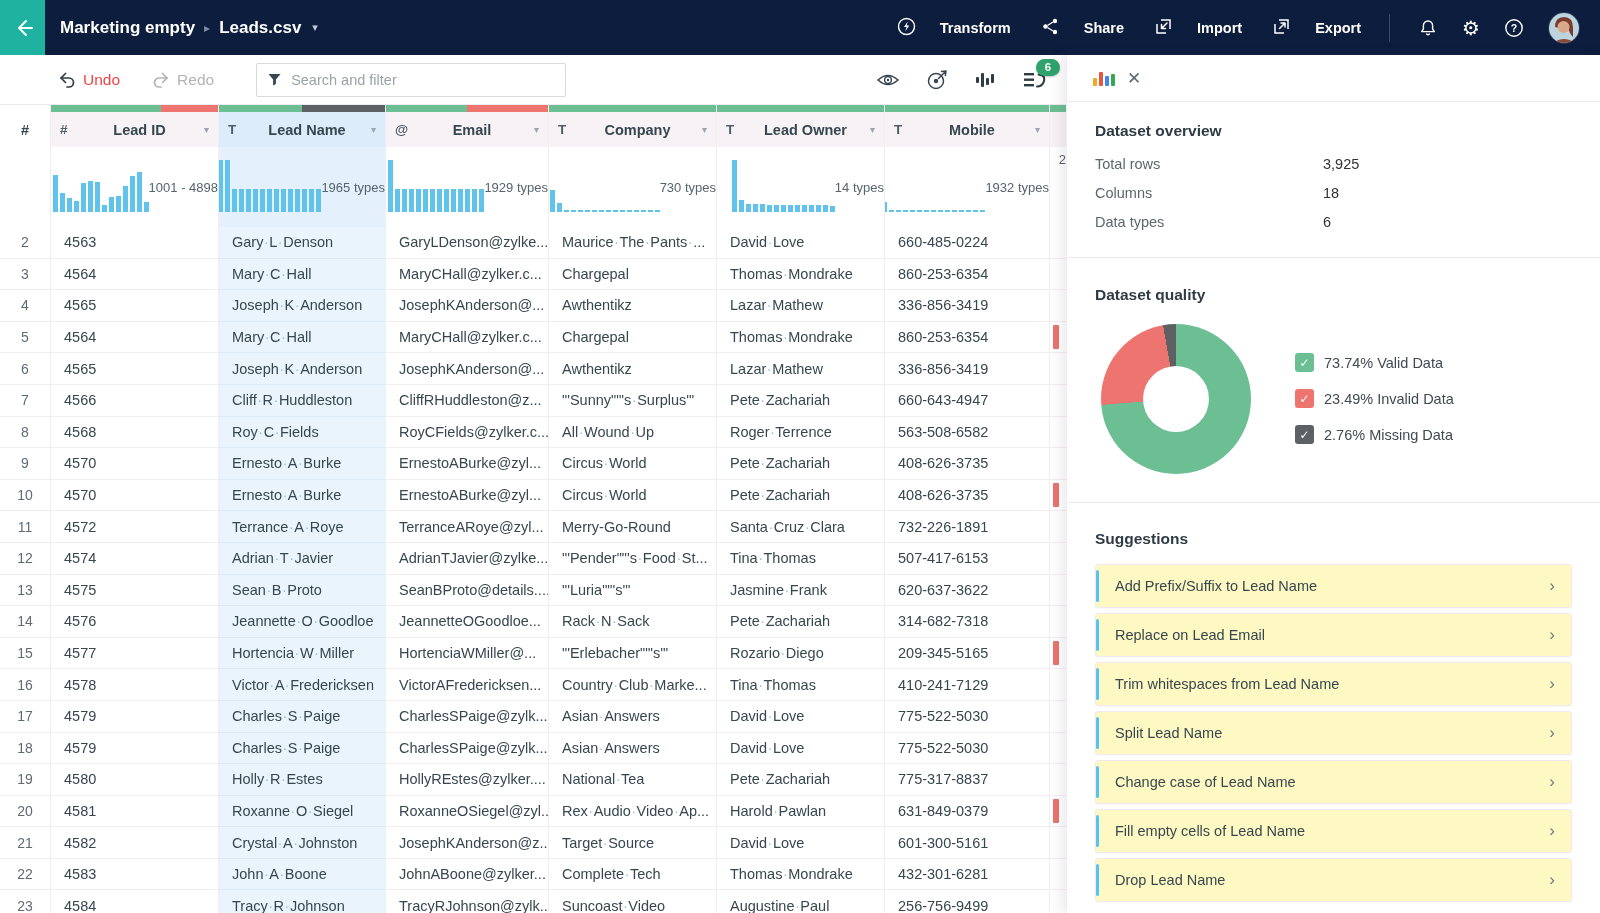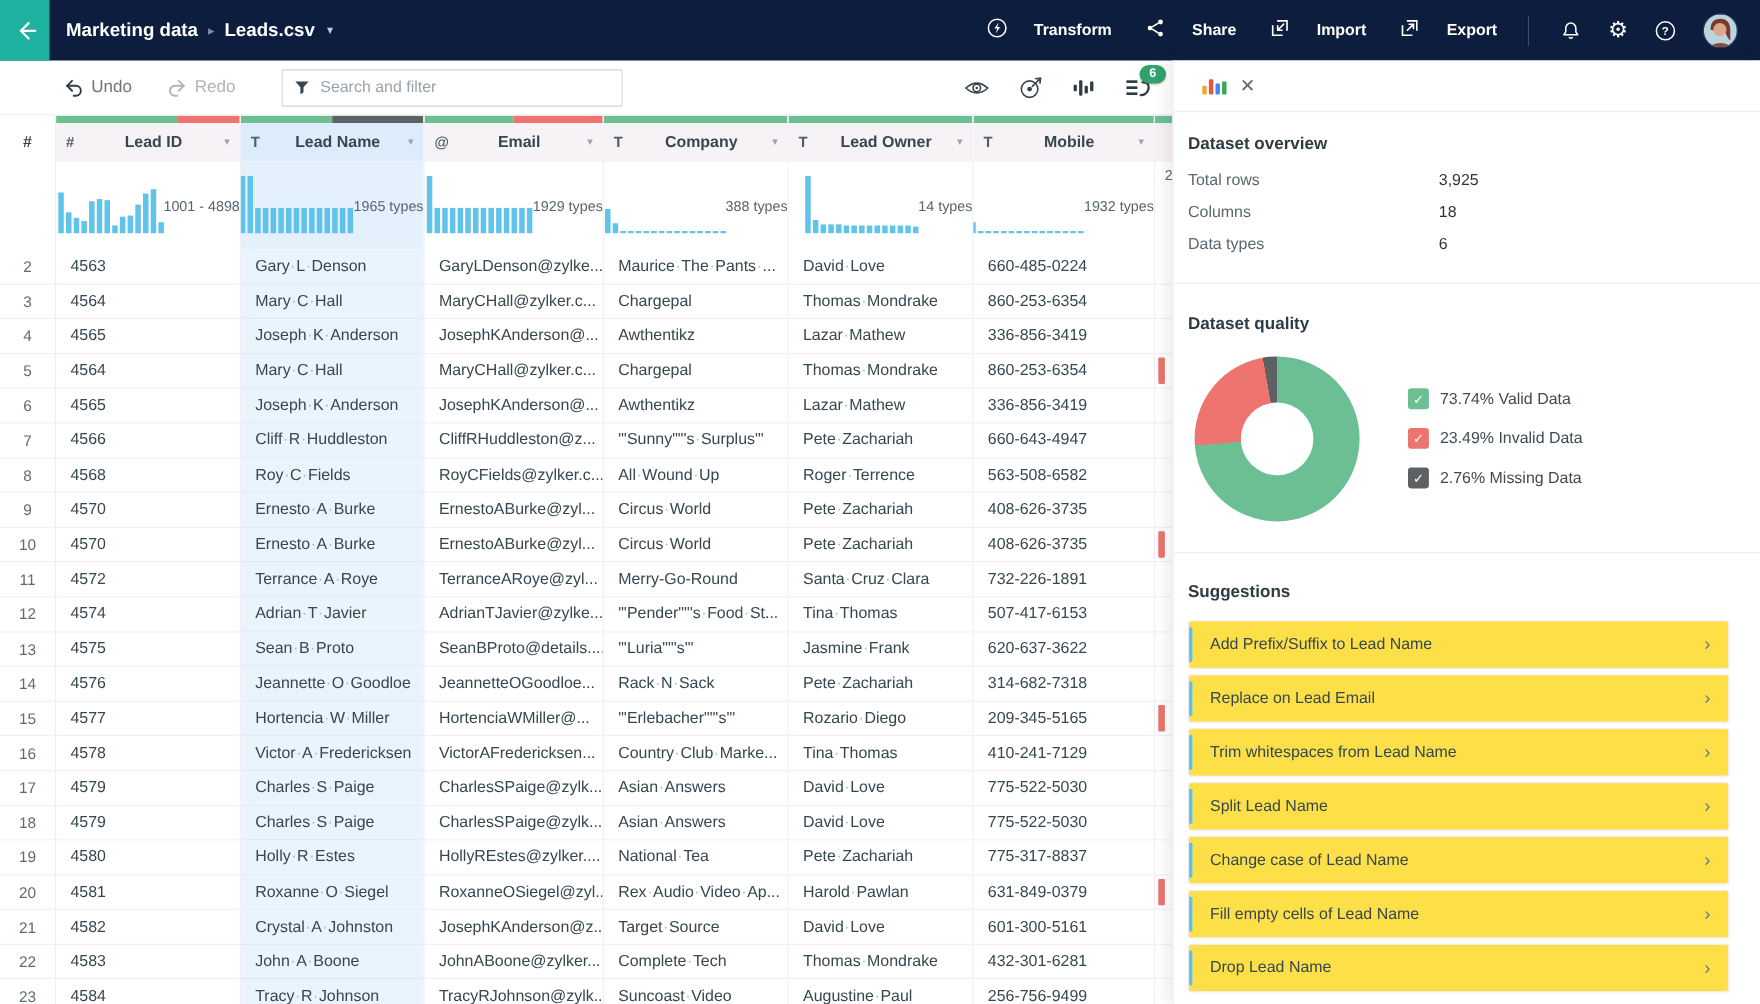--- a/index.html
+++ b/index.html
@@ -19,21 +19,21 @@
   .nav-icon{cursor:pointer;display:flex;align-items:center;justify-content:center}
   .gear-glyph{font-size:20px;line-height:1;color:#fff}
   .avatar{width:32px;height:32px;border-radius:50%;overflow:hidden;border:1px solid #2c3d63}
 
   
   .body{display:flex;height:858px}
   .main{width:1066px;display:flex;flex-direction:column;flex:none}
 
   
   .toolbar{height:50px;display:flex;align-items:center;border-bottom:1px solid #ececec;padding:0 20px 0 58px;flex:none}
-  .tool{display:flex;align-items:center;gap:7px;font-size:15.5px;color:#737373;margin-right:32px;cursor:pointer}
+  .tool{display:flex;align-items:center;gap:7px;font-size:15.5px;color:#ef4444;margin-right:32px;cursor:pointer}
   .tool.disabled{color:#b3b3b3}
   .search{width:310px;height:34px;border:1px solid #d9d9d9;border-radius:2px;display:flex;align-items:center;padding:0 10px;gap:9px;background:#fff;margin-left:10px}
   .search input{border:0;outline:0;flex:1;font-size:14.5px;color:#333;font-family:inherit;background:transparent}
   .search input::placeholder{color:#9aa3a9}
   .toolbar-right{margin-left:auto;display:flex;align-items:center;gap:26px}
   .tbicon{cursor:pointer;display:flex;align-items:center;justify-content:center;position:relative}
   .badge{position:absolute;top:-11px;right:-14px;min-width:24px;height:17px;border-radius:9px;background:#2fa36b;color:#fff;font-size:11.5px;font-weight:bold;display:flex;align-items:center;justify-content:center;padding:0 6px;box-shadow:0 1px 2px rgba(0,0,0,.25)}
 
   
   .grid{flex:1;display:flex;overflow:hidden;background:#fff}
@@ -63,49 +63,49 @@
   .col.sliver .cell{padding:0;position:relative}
   .flagmark{position:absolute;left:3px;top:3px;bottom:3px;width:6px;background:#e8736e;border-radius:1px}
 
   
   .panel{width:534px;flex:none;background:#fff;box-shadow:-5px 0 12px rgba(80,60,80,.10);border-left:1px solid #f1ecef;display:flex;flex-direction:column;overflow:hidden;position:relative;z-index:2}
   .panel-h{height:47px;display:flex;align-items:center;padding:0 26px;border-bottom:1px solid #f0eaec;gap:12px;flex:none}
   .ptitle{color:#1e9bf0;font-size:16.5px;font-weight:bold;flex:1}
   .close{color:#5f6b73;font-size:17px;cursor:pointer;line-height:1}
   .mini-bars{display:flex;align-items:flex-end;gap:2px;height:16px}
   .mini-bars i{width:4px;border-radius:1px;display:block}
-  .psec{padding:20px 28px 6px 13px}
+  .psec{padding:20px 28px 6px 28px}
   .pheading{font-weight:bold;font-size:15.5px;color:#2f3c44;margin-bottom:16px}
   .kv{display:flex;font-size:14.5px;color:#5b666d;margin-bottom:13px}
   .kv .k{width:228px}
   .kv .v{color:#333}
   .pdivider{height:1px;background:#f0eaec;margin:8px 0}
   .quality-body{display:flex;align-items:center;gap:44px;padding:4px 0 14px 6px}
   .donut{width:150px;height:150px;border-radius:50%;position:relative;flex:none}
   .donut::after{content:"";position:absolute;inset:28%;background:#fff;border-radius:50%}
   .legend-item{display:flex;align-items:center;gap:10px;margin-bottom:17px;font-size:14.5px;color:#3f4a51;cursor:pointer}
   .legend-item:last-child{margin-bottom:0}
   .cbx{width:19px;height:19px;border-radius:3px;color:#fff;display:flex;align-items:center;justify-content:center;font-size:12px;flex:none}
-  .sugg{border:1px solid #f2e9ee;border-radius:3px;height:44px;display:flex;align-items:center;padding:0 16px 0 19px;margin-bottom:5px;position:relative;font-size:14.5px;color:#37474f;cursor:pointer;background:#fde047;box-shadow:0 1px 2px rgba(0,0,0,.03)}
+  .sugg{border:1px solid #f2e9ee;border-radius:3px;height:44px;display:flex;align-items:center;padding:0 16px 0 19px;margin-bottom:5px;position:relative;font-size:14.5px;color:#37474f;cursor:pointer;background:#fef9c3;box-shadow:0 1px 2px rgba(0,0,0,.03)}
   .sugg::before{content:"";position:absolute;left:0;top:5px;bottom:5px;width:3px;background:#58c2f1;border-radius:2px}
   .sugg .chev{margin-left:auto;color:#6f7a81;font-size:17px}
 </style>
 </head>
 <body>
 
 <div class="app">
 
   <header class="navbar">
     <div class="back">
       <svg width="22" height="22" viewBox="0 0 22 22">
           <path d="M14 4 L7 11 L14 18 M7 11 H20" stroke="#fff" stroke-width="2" fill="none" stroke-linecap="round" stroke-linejoin="round"></path>
         </svg>
     </div>
     <div class="crumbs">
-      <span>Marketing data</span>
+      <span>Marketing empty</span>
       <span class="crumb-sep">▸</span>
       <span>Leads.csv</span>
       <span class="crumb-caret">▾</span>
     </div>
     <nav class="nav-actions" id="navActions">
         <div class="nav-action">
           <span><svg width="19" height="19" viewBox="0 0 19 19">
               <circle cx="9.5" cy="9.5" r="8" fill="none" stroke="#fff" stroke-width="1.4"></circle>
               <path d="M10.8 4.5 L7 10 h2.6 L8.2 14.5 L12.3 8.6 H9.7 Z" fill="#fff"></path>
             </svg></span>
@@ -447,21 +447,21 @@
                 <div class="bar" style="height: 2px; background: rgb(95, 195, 236);"></div>
                 <div class="bar" style="height: 2px; background: rgb(95, 195, 236);"></div>
                 <div class="bar" style="height: 2px; background: rgb(95, 195, 236);"></div>
                 <div class="bar" style="height: 2px; background: rgb(95, 195, 236);"></div>
                 <div class="bar" style="height: 2px; background: rgb(95, 195, 236);"></div>
                 <div class="bar" style="height: 2px; background: rgb(95, 195, 236);"></div>
                 <div class="bar" style="height: 2px; background: rgb(95, 195, 236);"></div>
                 <div class="bar" style="height: 2px; background: rgb(95, 195, 236);"></div>
                 <div class="bar" style="height: 2px; background: rgb(95, 195, 236);"></div>
               </div>
-              <div class="histlabel">388 types</div>
+              <div class="histlabel">730 types</div>
             </div>
             <div class="cells">
               <div class="cell">Maurice<span class="dot">·</span>The<span class="dot">·</span>Pants<span class="dot">·</span>...</div>
               <div class="cell">Chargepal</div>
               <div class="cell">Awthentikz</div>
               <div class="cell">Chargepal</div>
               <div class="cell">Awthentikz</div>
               <div class="cell">"'Sunny""'s<span class="dot">·</span>Surplus'"</div>
               <div class="cell">All<span class="dot">·</span>Wound<span class="dot">·</span>Up</div>
               <div class="cell">Circus<span class="dot">·</span>World</div>

